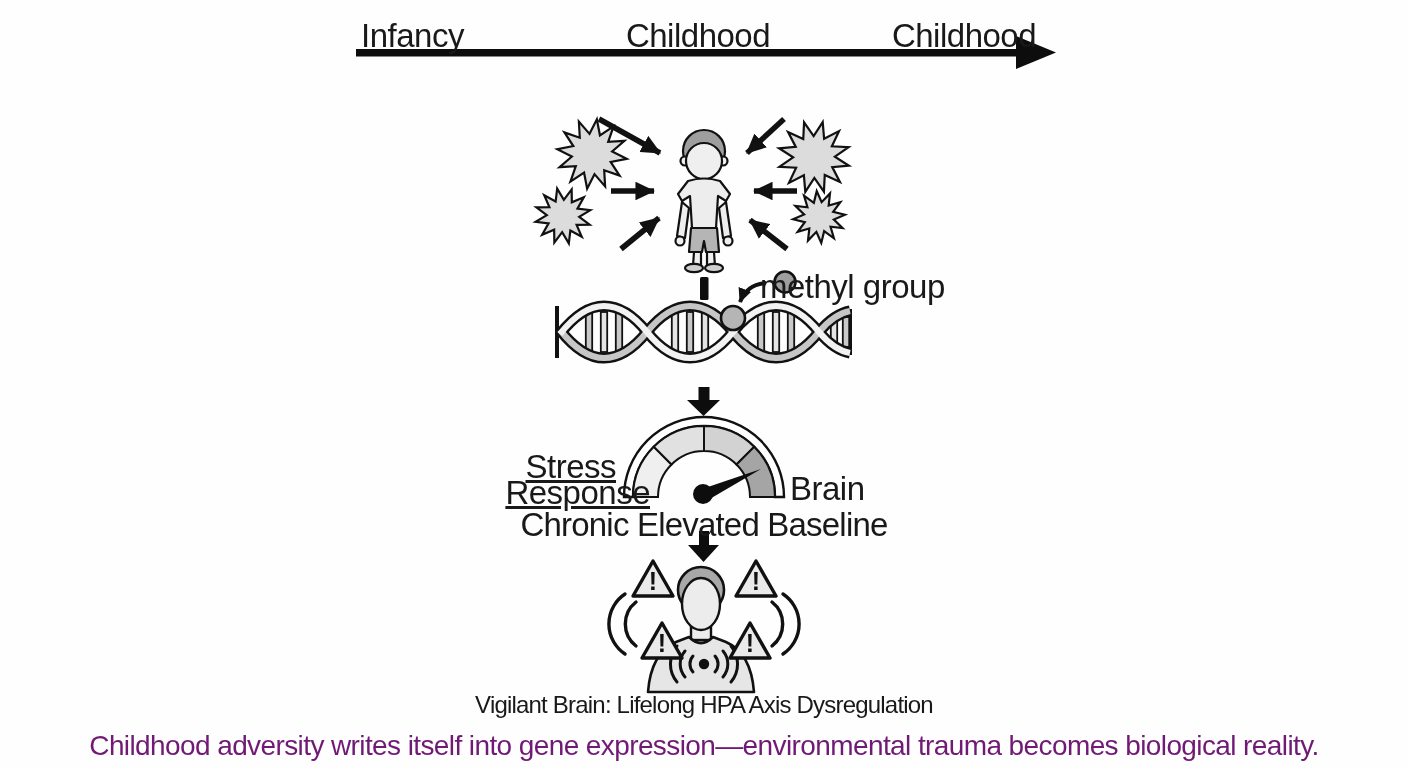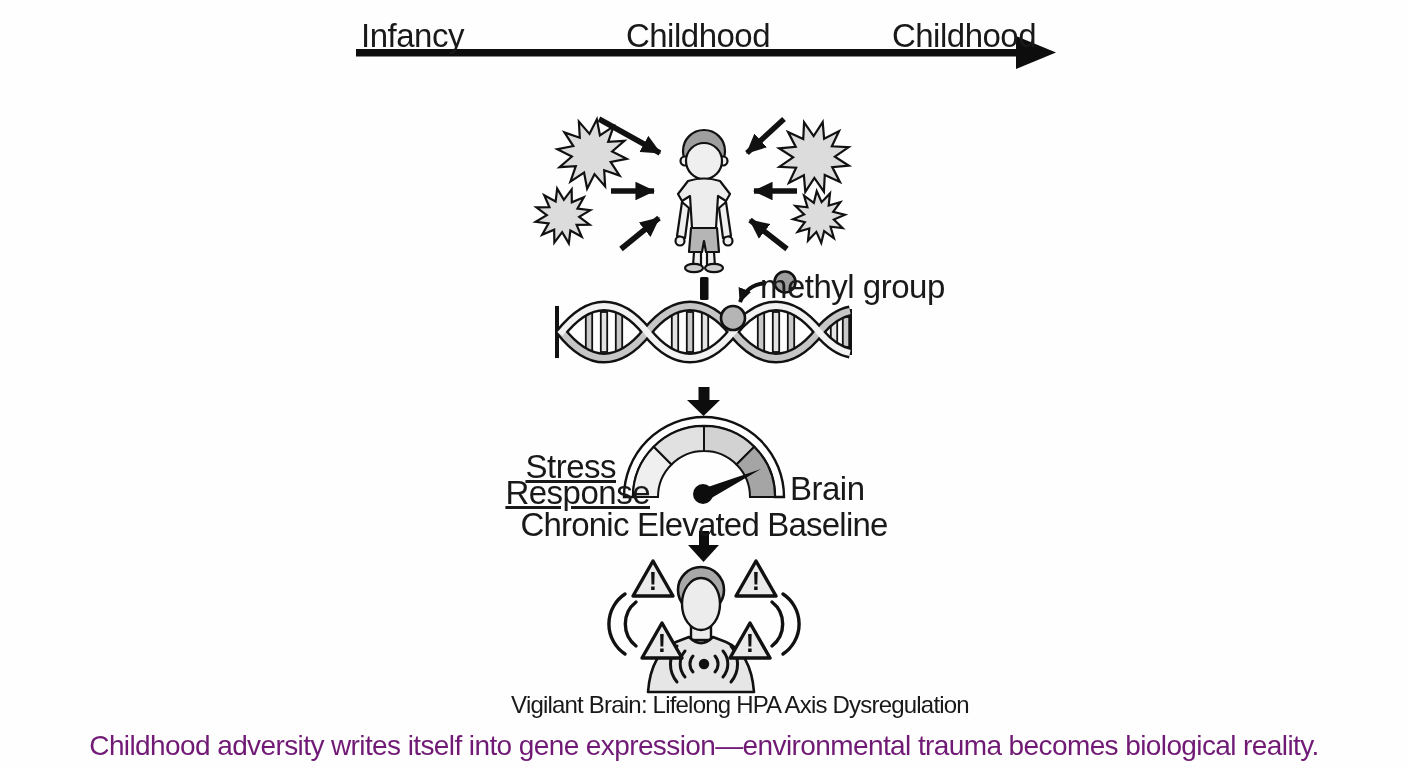--- a/index.html
+++ b/index.html
@@ -12,21 +12,21 @@
     font-weight:500;
     font-size:33px;
     color:#191919;
     letter-spacing:-0.5px;
     white-space:nowrap;
     line-height:1.1;
   }
   .center{transform:translateX(-50%);}
   .rightal{transform:translateX(-100%);text-decoration:underline;}
   .footer-caption{font-size:28px;font-weight:500;letter-spacing:-0.6px;color:#701a75;}
-  .sub{font-size:24px;letter-spacing:-0.8px;margin-left:36px;}
+  .sub{font-size:24px;letter-spacing:-0.8px;}
   svg text.bang{
     font-family:"Liberation Sans",sans-serif;
     font-weight:bold;font-size:25px;fill:#111;
   }
 </style>
 </head>
 <body>
 
 <div class="stage">
 

